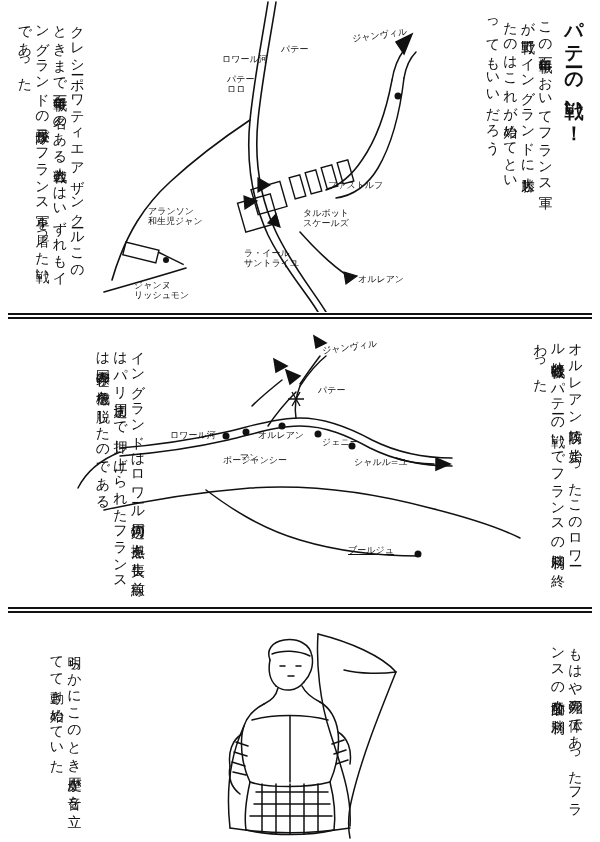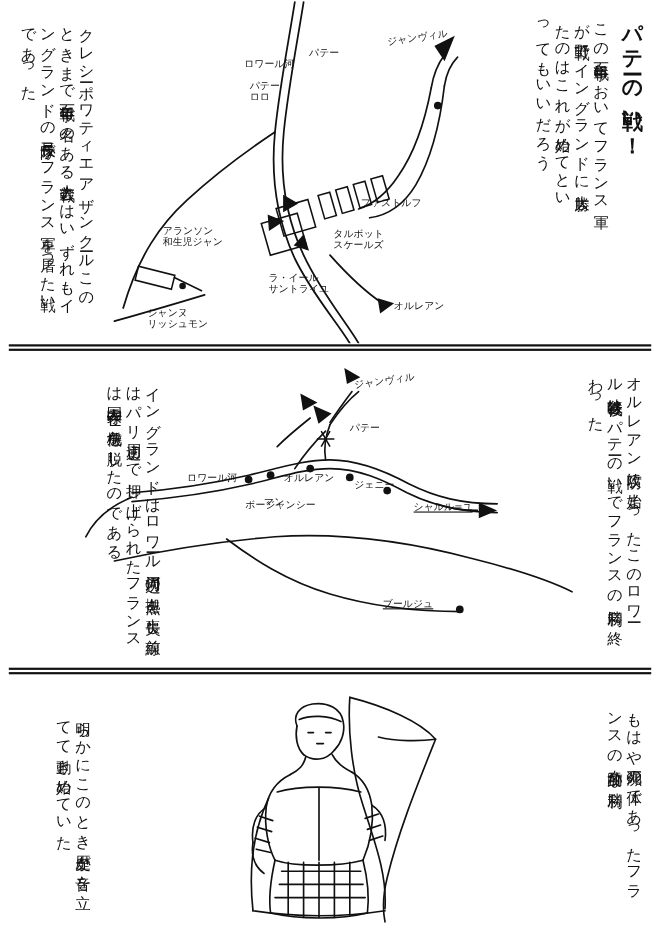--- a/index.html
+++ b/index.html
@@ -202,21 +202,21 @@
       <circle cx="418" cy="232" r="3.5" fill="#111"></circle>
     </svg>
 
     <div class="hlabel" style="left:322px; top:20px; transform:rotate(-8deg);">ジャンヴィル</div>
     <div class="hlabel" style="left:318px; top:63px;">パテー</div>
     <div class="hlabel" style="left:258px; top:108px;">オルレアン</div>
     <div class="hlabel" style="left:322px; top:115px;">ジェニー</div>
     <div class="hlabel" style="left:170px; top:108px;">ロワール河</div>
     <div class="hlabel" style="left:240px; top:130px;">マン</div>
     <div class="hlabel" style="left:186px; top:133px;margin-left:37px;">ボージャンシー</div>
-    <div class="hlabel" style="left:376px; top:135px;text-decoration:underline;">シャルル=ユ</div>
+    <div class="hlabel" style="left:354px; top:135px;">シャルル=ユ</div>
     <div class="hlabel" style="left:348px; top:223px;text-decoration:underline;">ブールジュ</div>
 
     <div class="vtext vbody" style="right:16px; top:12px; height:236px;">オルレアン攻防に始まったこのロワール峡谷戦役はパテーの戦いでフランスの勝利に終わった</div>
     <div class="vtext vbody" style="left:94px; top:20px; height:244px;">イングランドはロワール河周辺の拠点を喪失し前線はパリ周辺まで押し上げられたフランスは国家存亡の危機を脱したのである</div>
   </div>
 
   <div class="rule" id="rule-3"></div>
   <div class="rule" id="rule-4"></div>
 
   <div class="panel" id="panel-3">

